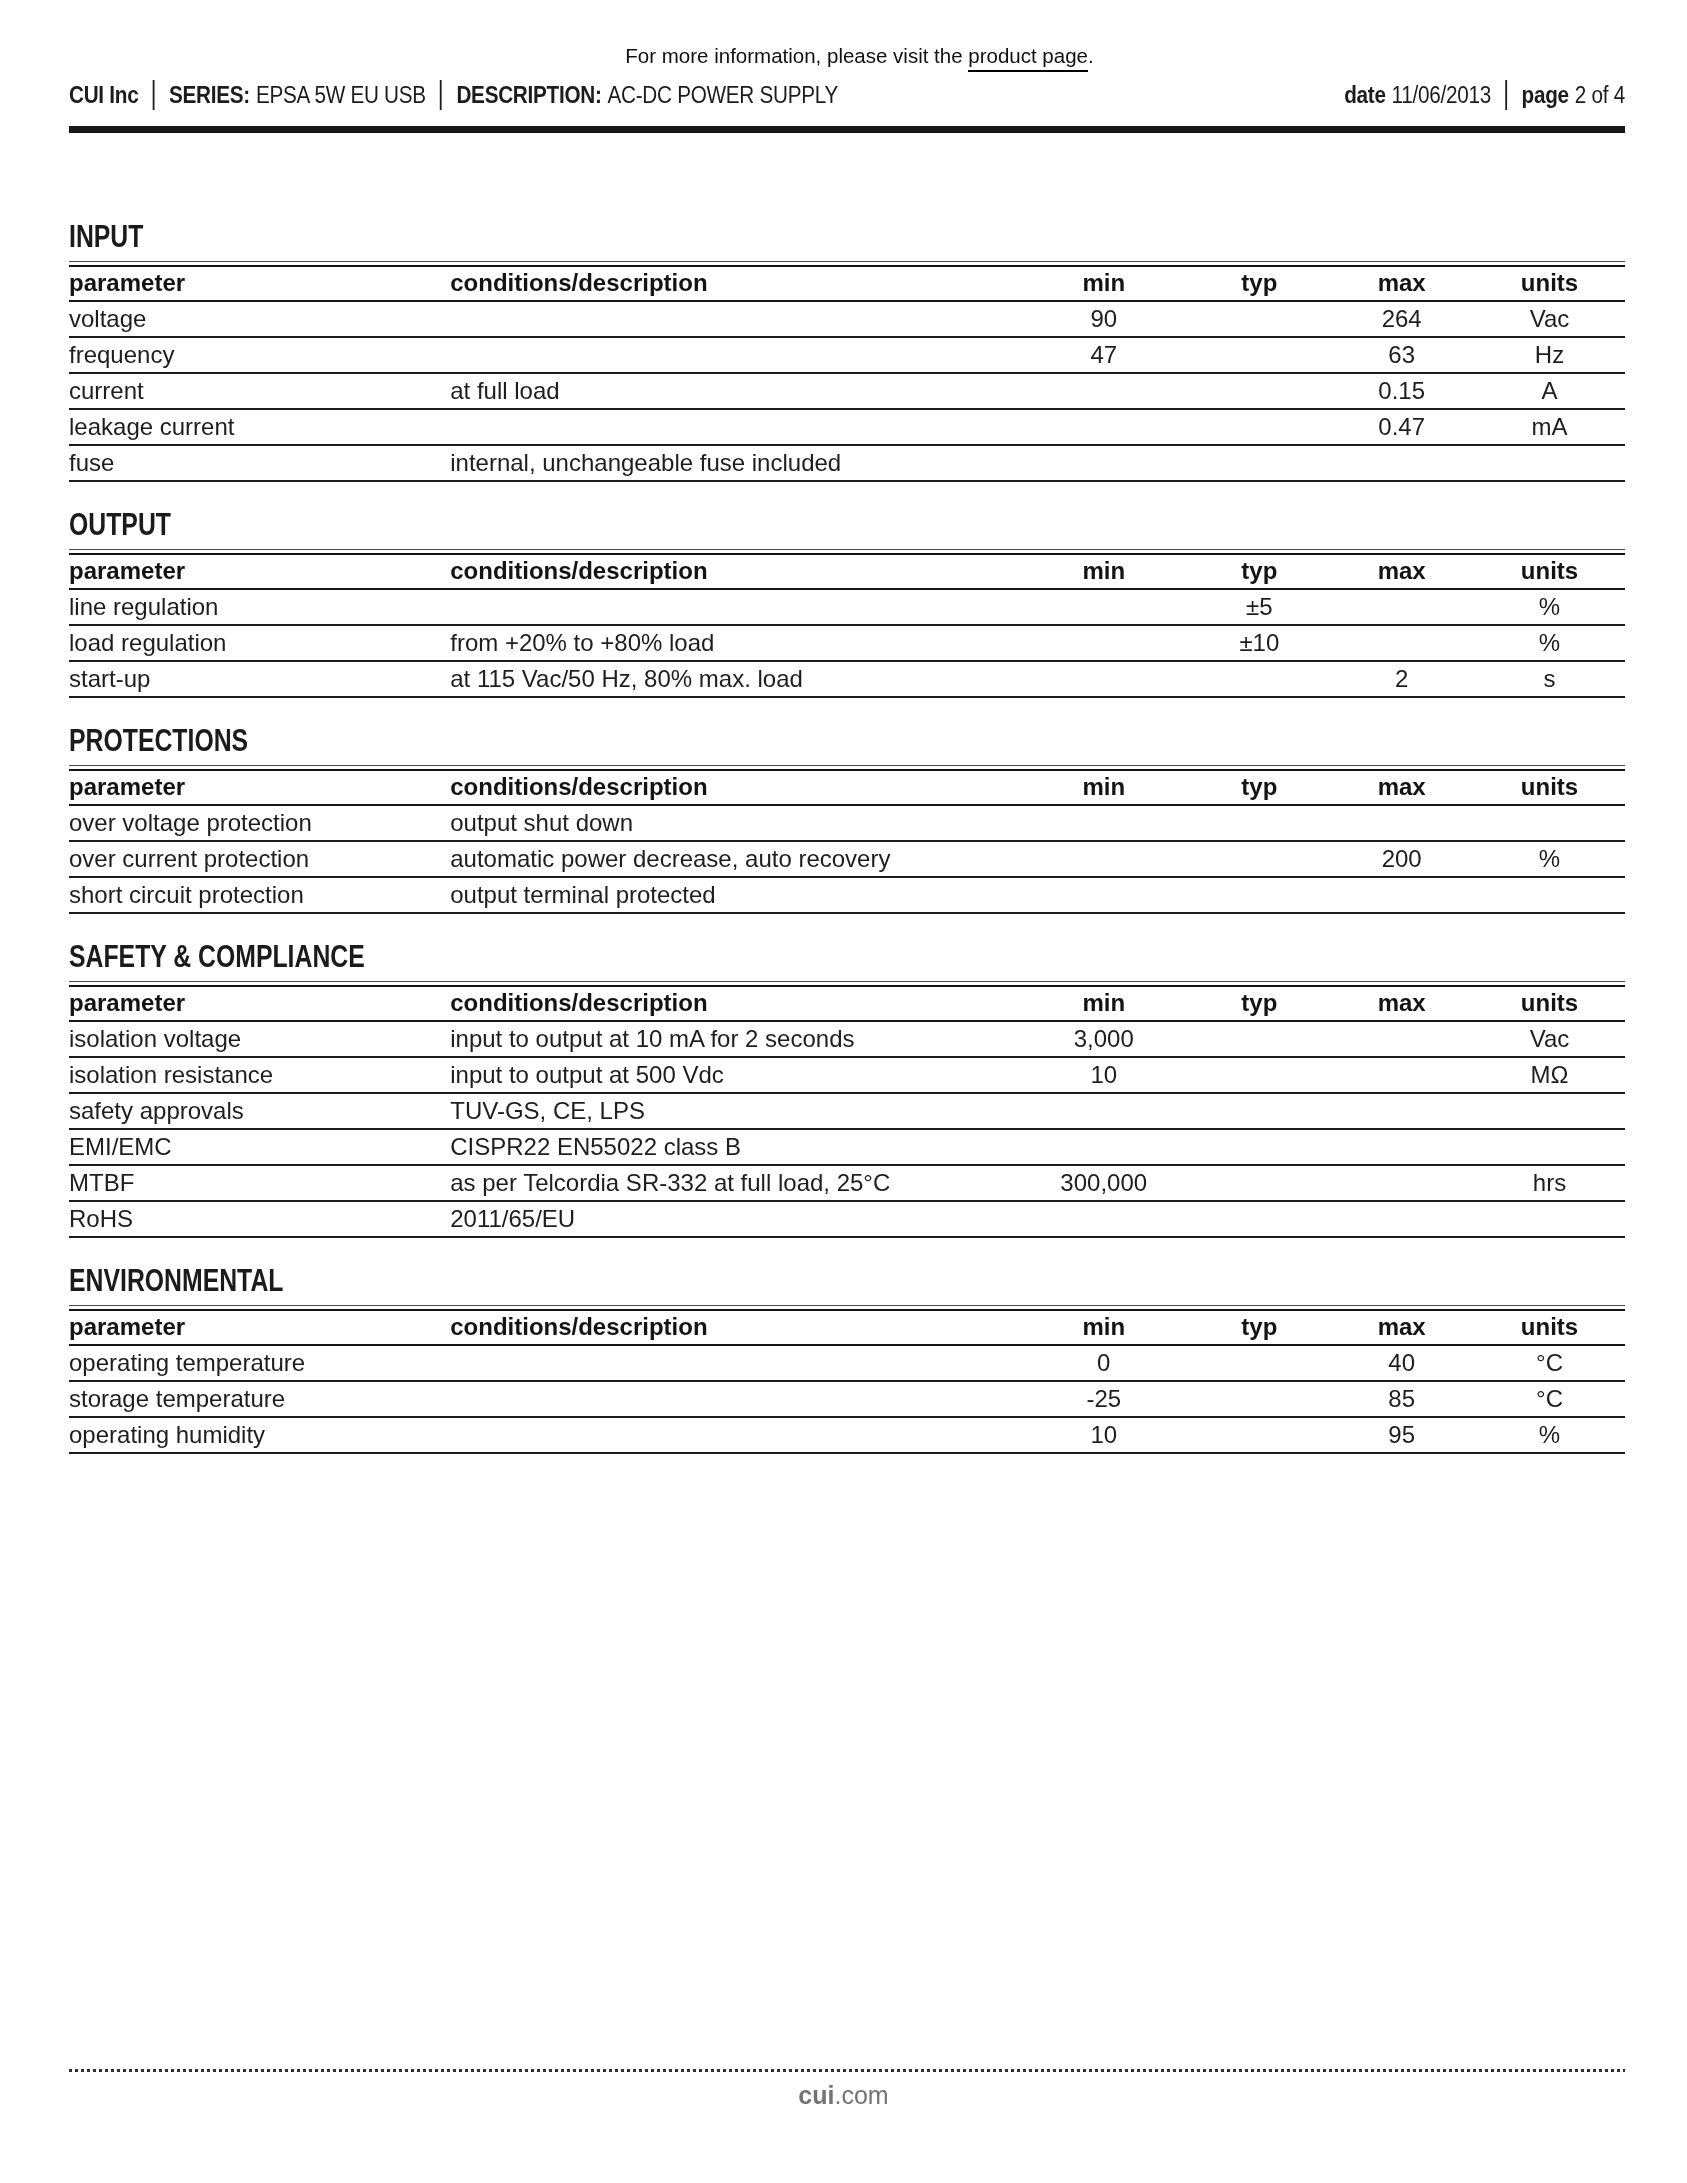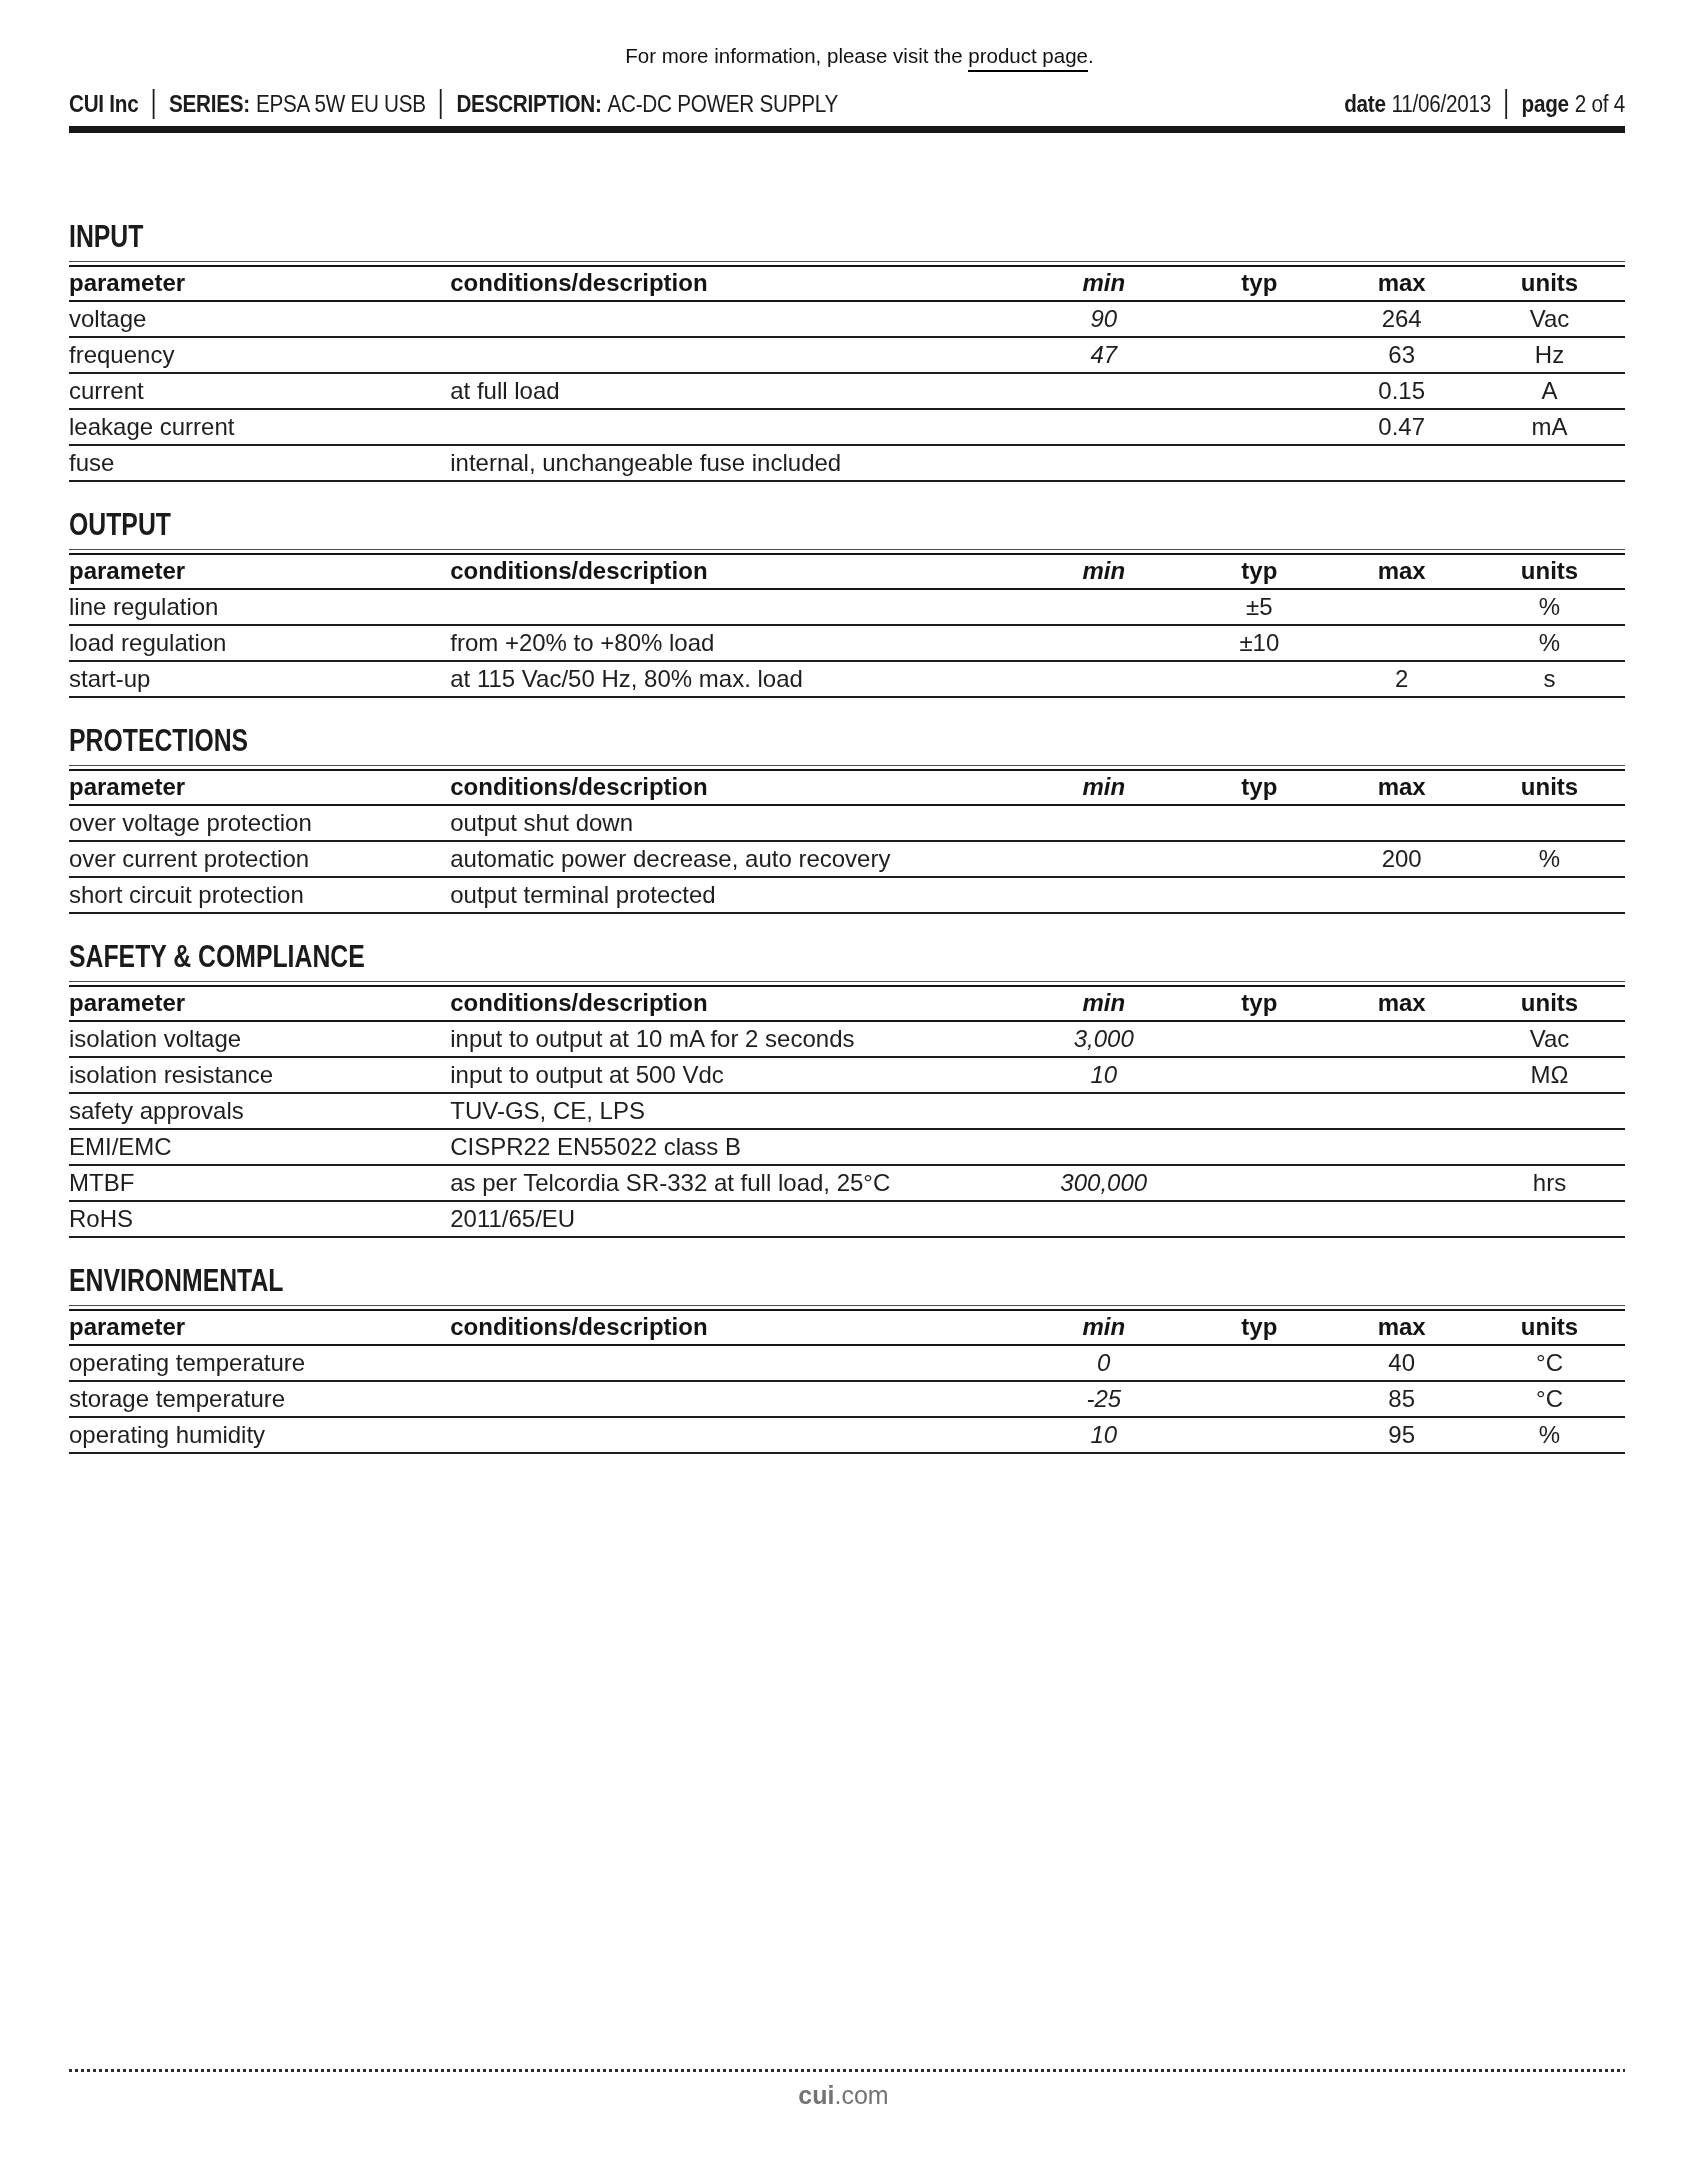--- a/index.html
+++ b/index.html
@@ -19,21 +19,21 @@
     position: absolute; top: 44px; left: 16px; width: 1687px;
     text-align: center; font-size: 20.5px; color: #111;
   }
   .top-note a {
     color: #111; text-decoration: none;
     border-bottom: 2.6px solid #000; padding-bottom: 3.3px;
   }
 
   
   .header-bar {
-    position: absolute; top: 89px;
+    position: absolute; top: 80px;
     display: flex; justify-content: space-between; align-items: center;
     width: 100%;
     font-size: 23px; white-space: nowrap;
   }
   .header-left, .header-right { display: flex; align-items: center; }
   .header-left  { transform: scaleX(0.90); transform-origin: 0 50%; }
   .header-right { transform: scaleX(0.90); transform-origin: 100% 50%; }
   .hdr-bold { font-weight: bold; letter-spacing: -0.3px; }
   .hdr-reg  { font-weight: normal; margin-left: 6.6px; letter-spacing: -0.3px; }
   .vbar {
@@ -71,21 +71,21 @@
     font-weight: bold; color: #141414;
     border-bottom: 2.6px solid #141414;
   }
   tbody td {
     height: 36px; padding: 0; vertical-align: middle;
     border-bottom: 2px solid #1d1d1d;
     color: #1e1e1e;
   }
   .col-0 { width: 24.5%; text-align: left; }
   .col-1 { width: 36.5%; text-align: left; }
-  .col-2 { width: 11.0%; text-align: center; font-style: italic; }
+  .col-2 { width: 11.0%; text-align: center; }
   .col-3 { width: 9.0%;  text-align: center; }
   .col-4 { width: 9.3%;  text-align: center; }
   .col-5 { width: 9.7%;  text-align: center; }
 
   
   .footer-rule {
     position: absolute; top: 2069px; width: 100%; height: 2.6px;
     background: repeating-linear-gradient(90deg, #2e2e2e 0 2.6px, transparent 2.6px 6px);
   }
   .footer-text {

